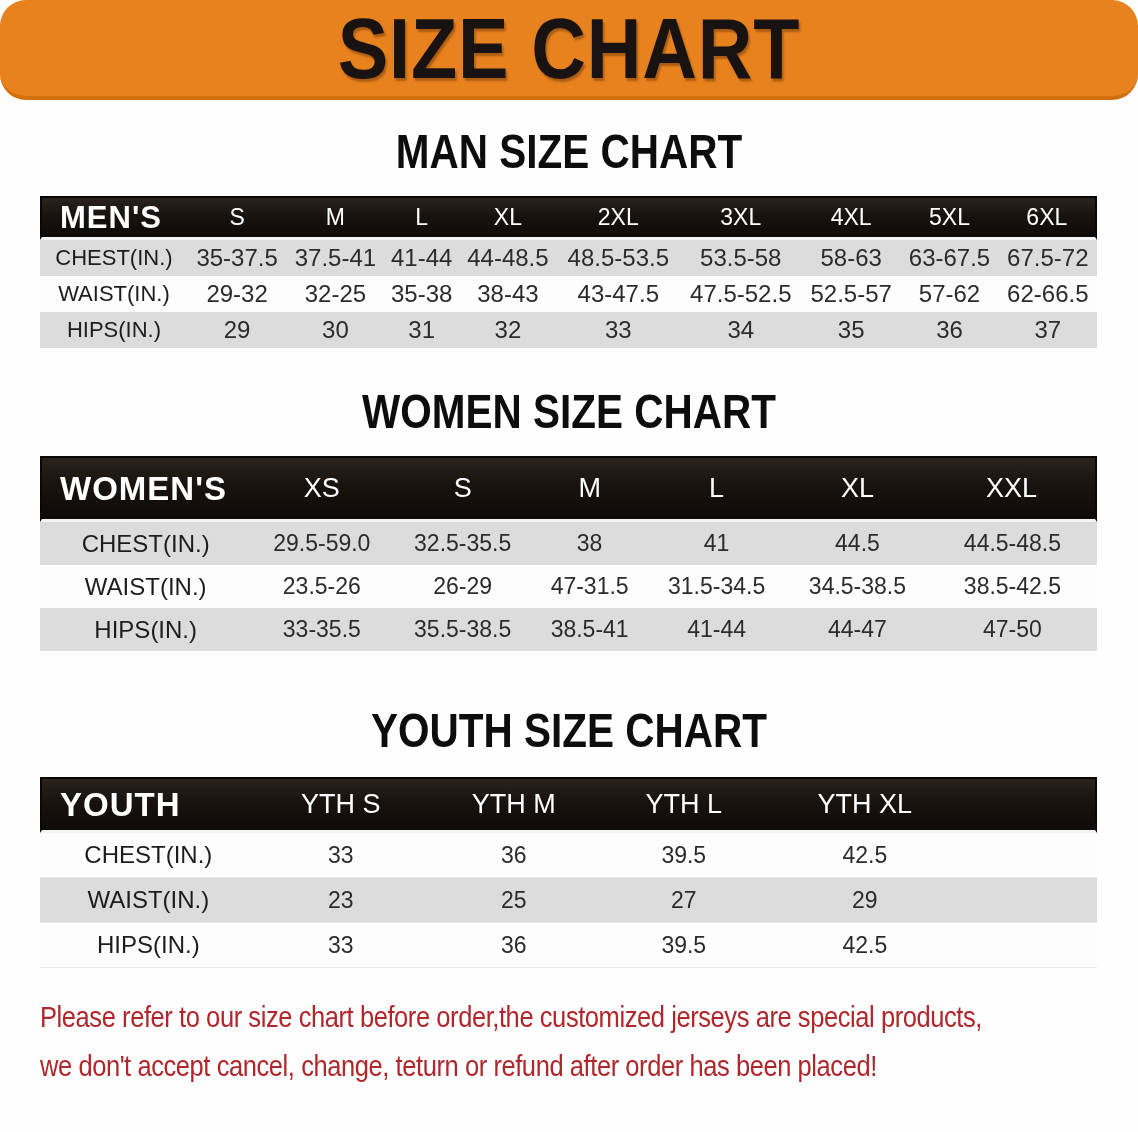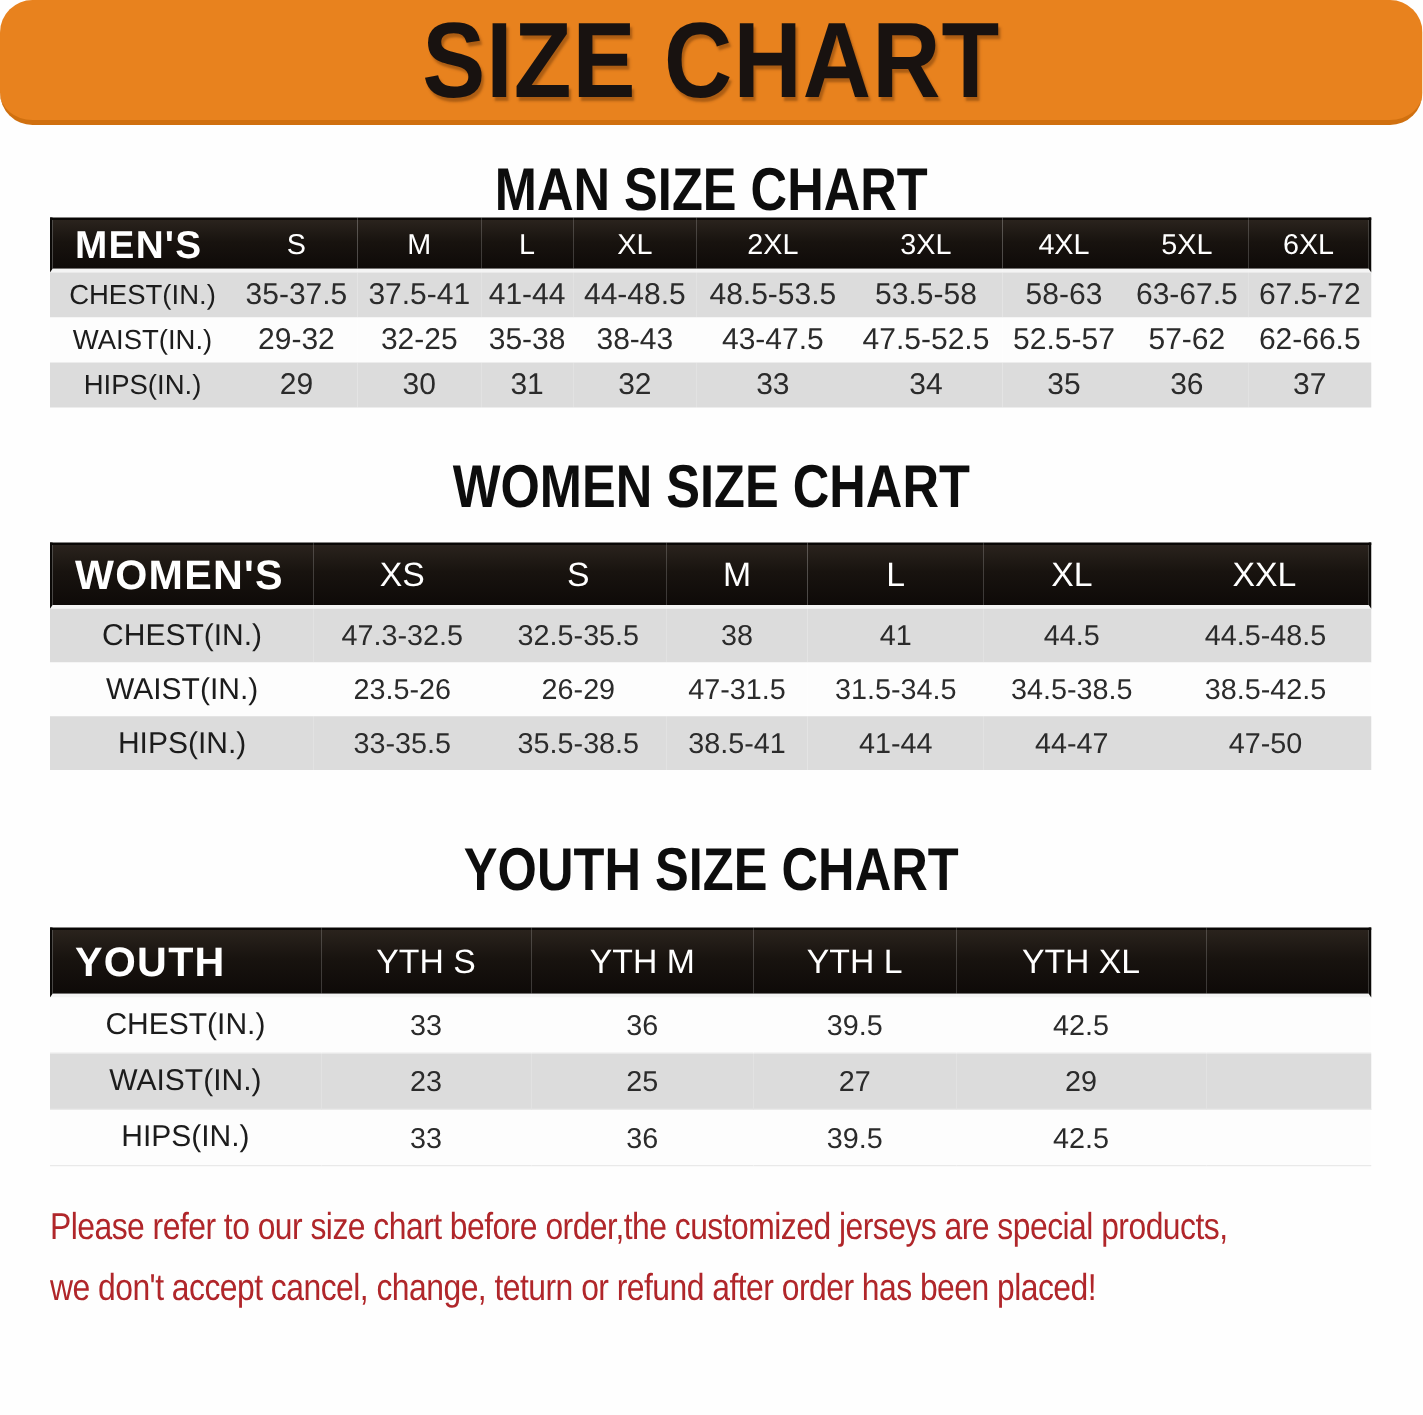--- a/index.html
+++ b/index.html
@@ -39,37 +39,37 @@
   }
   .h-man{margin-top:28px;}
   .h-women{margin-top:40px;}
   .h-youth{margin-top:56px;}
   
   .size-table{
     width:1057px;margin:0 auto 0 40px;
     border-collapse:separate;border-spacing:0;
     table-layout:auto;
   }
-  .t-men{}
+  .t-men{margin-top:22px;}
   .t-women{margin-top:22px;}
   .t-youth{margin-top:24px;}
   .size-table thead th{
     background:linear-gradient(#2a231d 0%,#18130f 45%,#0e0a08 100%);
     color:#fff;font-weight:normal;text-align:center;
     border-top:2px solid #0a0806;border-bottom:3px solid #f4f4f4;
     white-space:nowrap;
   }
   .size-table thead th:first-child{border-left:2px solid #0a0806;}
   .size-table thead th:last-child{border-right:2px solid #0a0806;}
   .size-table thead th.corner{
     text-align:left;padding-left:18px;font-weight:bold;letter-spacing:1px;
   }
   .t-men thead th{height:44px;font-size:23px;}
   .t-men thead th.corner{font-size:31px;}
-  .t-women thead th{height:53px;font-size:27px;}
+  .t-women thead th{height:66px;font-size:27px;}
   .t-women thead th.corner{font-size:33px;}
   .t-youth thead th{height:56px;font-size:27px;}
   .t-youth thead th.corner{font-size:33px;}
   .size-table tbody td{
     text-align:center;color:var(--ink);background:var(--row-white);
     white-space:nowrap;
   }
   .size-table tbody tr.shade td{background:var(--row-gray);}
   .size-table tbody td.rowlabel{color:#1c1c1c;}
   .t-men tbody td{height:36px;font-size:24px;}
@@ -167,21 +167,21 @@
           <th>S</th>
           <th>M</th>
           <th>L</th>
           <th>XL</th>
           <th>XXL</th>
         </tr>
       </thead>
       <tbody>
         <tr class="shade">
           <td class="rowlabel">CHEST(IN.)</td>
-          <td>47.3-32.5</td>
+          <td>29.5-59.0</td>
           <td>32.5-35.5</td>
           <td>38</td>
           <td>41</td>
           <td>44.5</td>
           <td>44.5-48.5</td>
         </tr>
         <tr>
           <td class="rowlabel">WAIST(IN.)</td>
           <td>23.5-26</td>
           <td>26-29</td>

